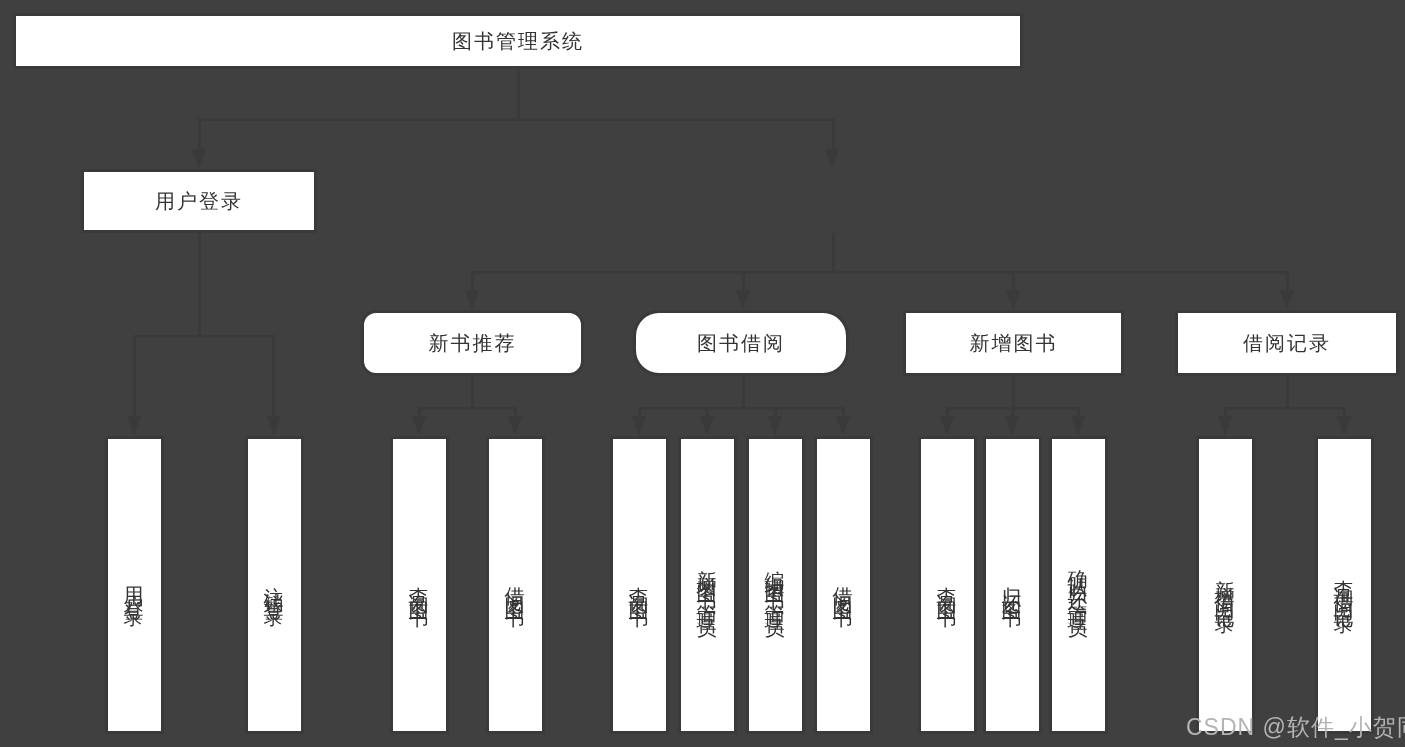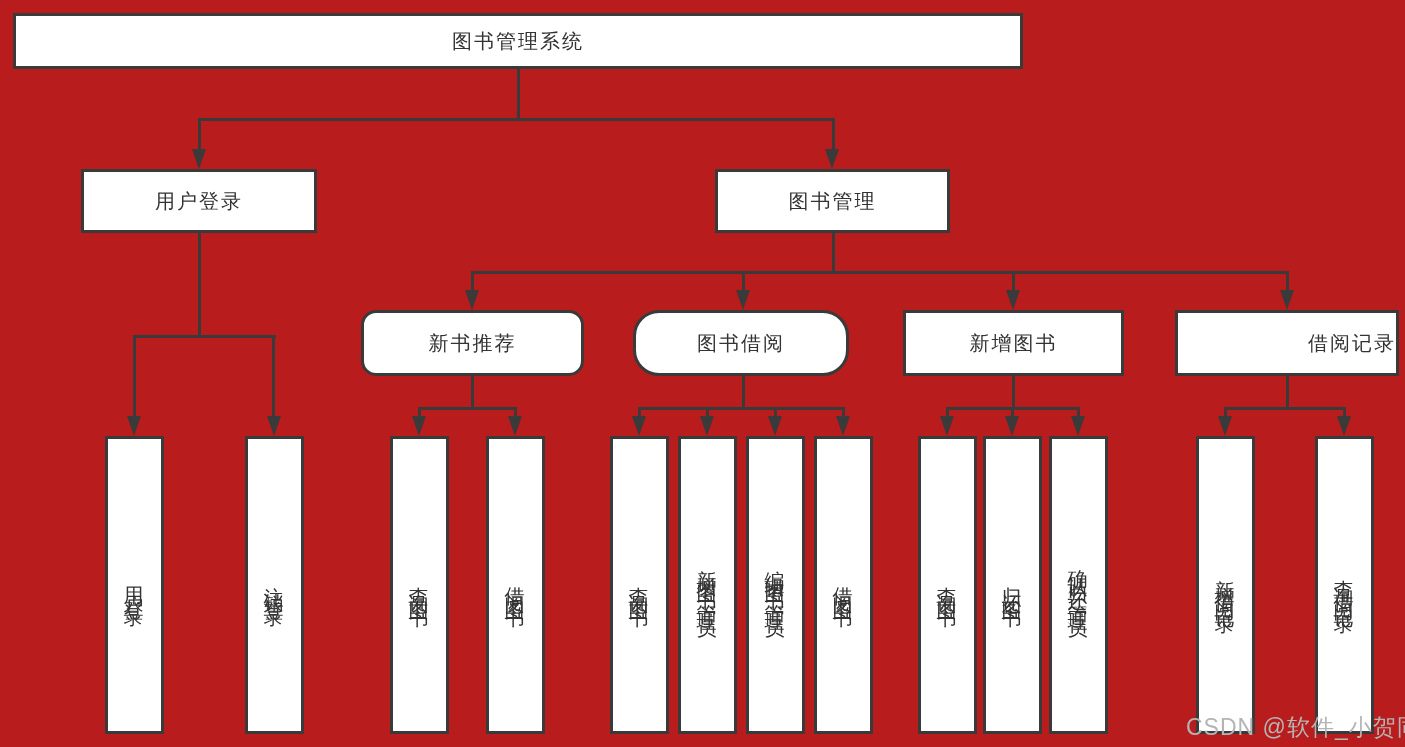--- a/index.html
+++ b/index.html
@@ -5,21 +5,21 @@
   html, body {
     margin: 0;
     padding: 0;
     background: #ffffff;
     font-family: "Liberation Sans", sans-serif;
   }
   #stage {
     position: relative;
     width: 1405px;
     height: 747px;
-    background: #b91c1c;
+    background: #404040;
     overflow: hidden;
   }
   .box {
     position: absolute;
     box-sizing: border-box;
     border: 3px solid #3a3a3a;
     background: #ffffff;
     display: flex;
     align-items: center;
     justify-content: center;
@@ -78,23 +78,20 @@
   <div class="vline" style="left:517px; top:69px; height:51px;"></div>
   <div class="hline" style="left:198px; top:118px; width:637px;"></div>
   <div class="vline" style="left:198px; top:118px; height:34px;"></div>
   <div class="vline" style="left:832px; top:118px; height:34px;"></div>
   <div class="arrow-down" style="left:192px; top:149px;"></div>
   <div class="arrow-down" style="left:825px; top:149px;"></div>
 
   <div class="box" style="left:81px; top:169px; width:236px; height:64px;">
     <span>用户登录</span>
   </div>
-  <div class="box" style="left:715px; top:169px; width:235px; height:64px;">
-    <span>图书管理</span>
-  </div>
 
   <div class="vline" style="left:198px; top:233px; height:105px;"></div>
   <div class="hline" style="left:133px; top:335px; width:143px;"></div>
   <div class="vline" style="left:133px; top:335px; height:84px;"></div>
   <div class="vline" style="left:272px; top:335px; height:84px;"></div>
   <div class="arrow-down" style="left:127px; top:416px;"></div>
   <div class="arrow-down" style="left:267px; top:416px;"></div>
 
   <div class="vline" style="left:832px; top:233px; height:40px;"></div>
   <div class="hline" style="left:471px; top:271px; width:818px;"></div>
@@ -109,21 +106,21 @@
 
   <div class="box" style="left:361px; top:310px; width:223px; height:66px;border-radius:15px;">
     <span>新书推荐</span>
   </div>
   <div class="box" style="left:633px; top:310px; width:216px; height:66px;border-radius:26px;">
     <span>图书借阅</span>
   </div>
   <div class="box" style="left:903px; top:310px; width:221px; height:66px;">
     <span>新增图书</span>
   </div>
-  <div class="box" style="left:1175px; top:310px; width:224px; height:66px;justify-content:flex-end;">
+  <div class="box" style="left:1175px; top:310px; width:224px; height:66px;">
     <span>借阅记录</span>
   </div>
 
   <div class="vline" style="left:471px; top:376px; height:33px;"></div>
   <div class="hline" style="left:418px; top:407px; width:99px;"></div>
   <div class="vline" style="left:418px; top:407px; height:12px;"></div>
   <div class="vline" style="left:514px; top:407px; height:12px;"></div>
   <div class="arrow-down" style="left:412px; top:416px;"></div>
   <div class="arrow-down" style="left:508px; top:416px;"></div>
 

